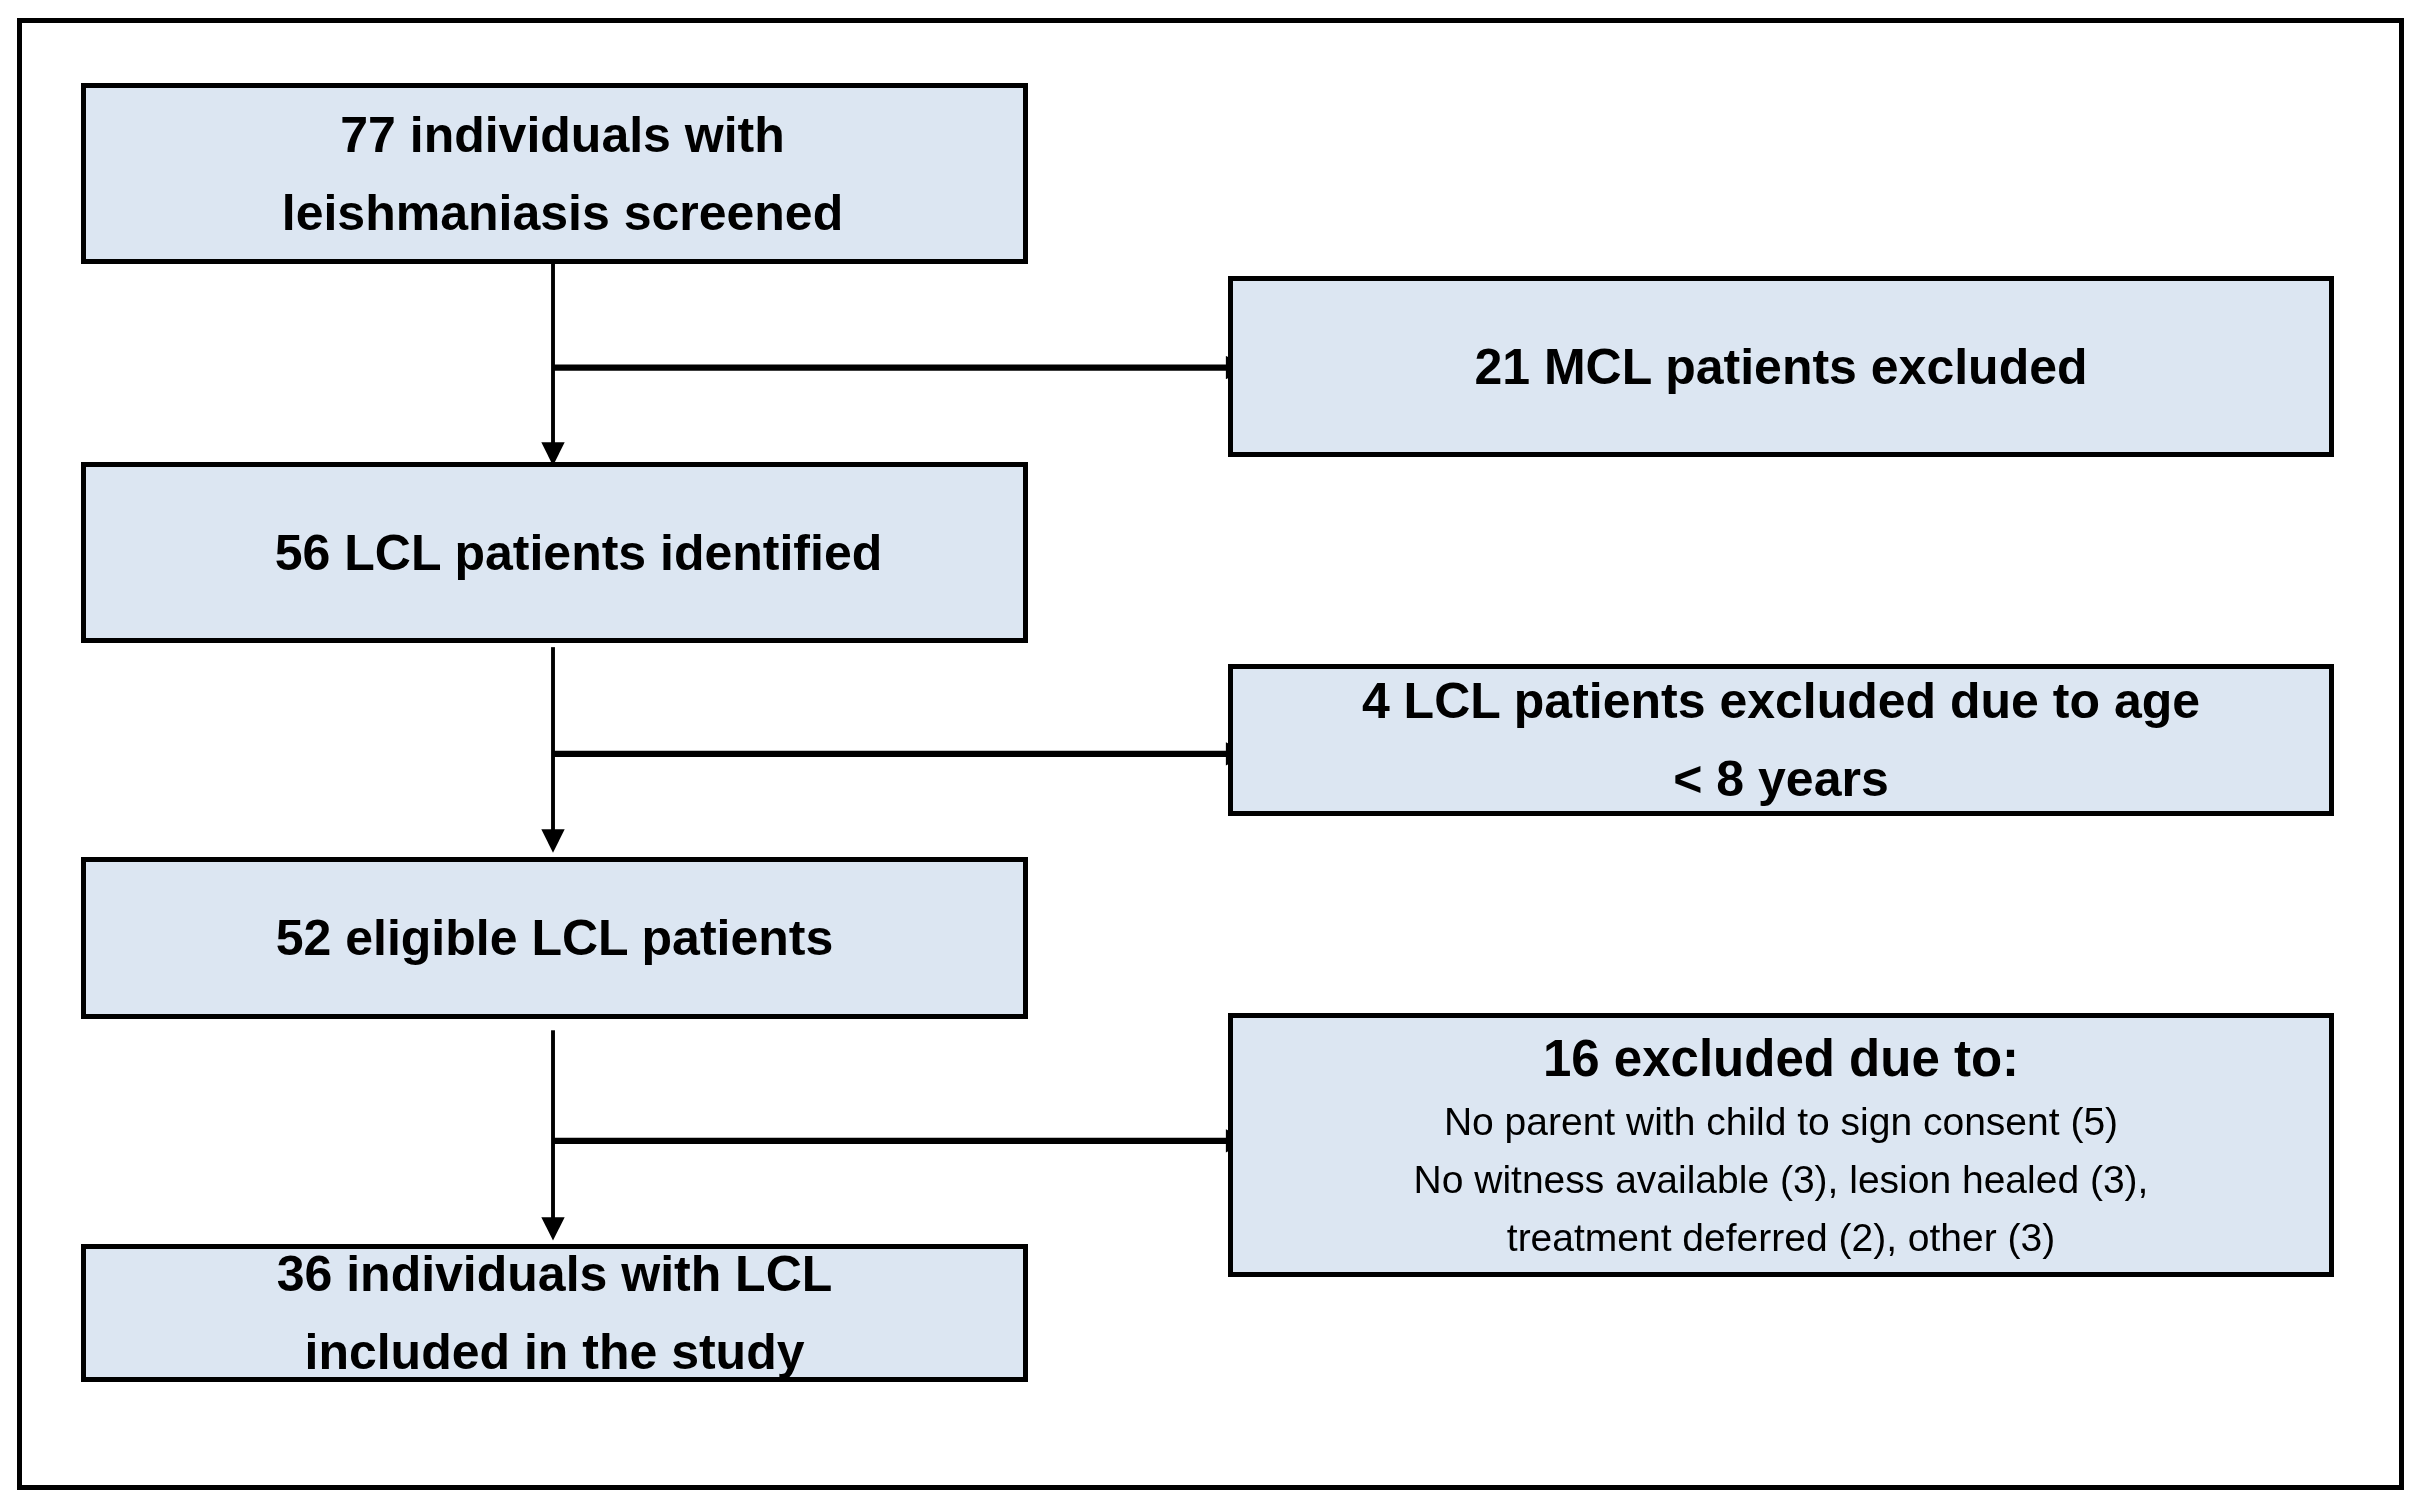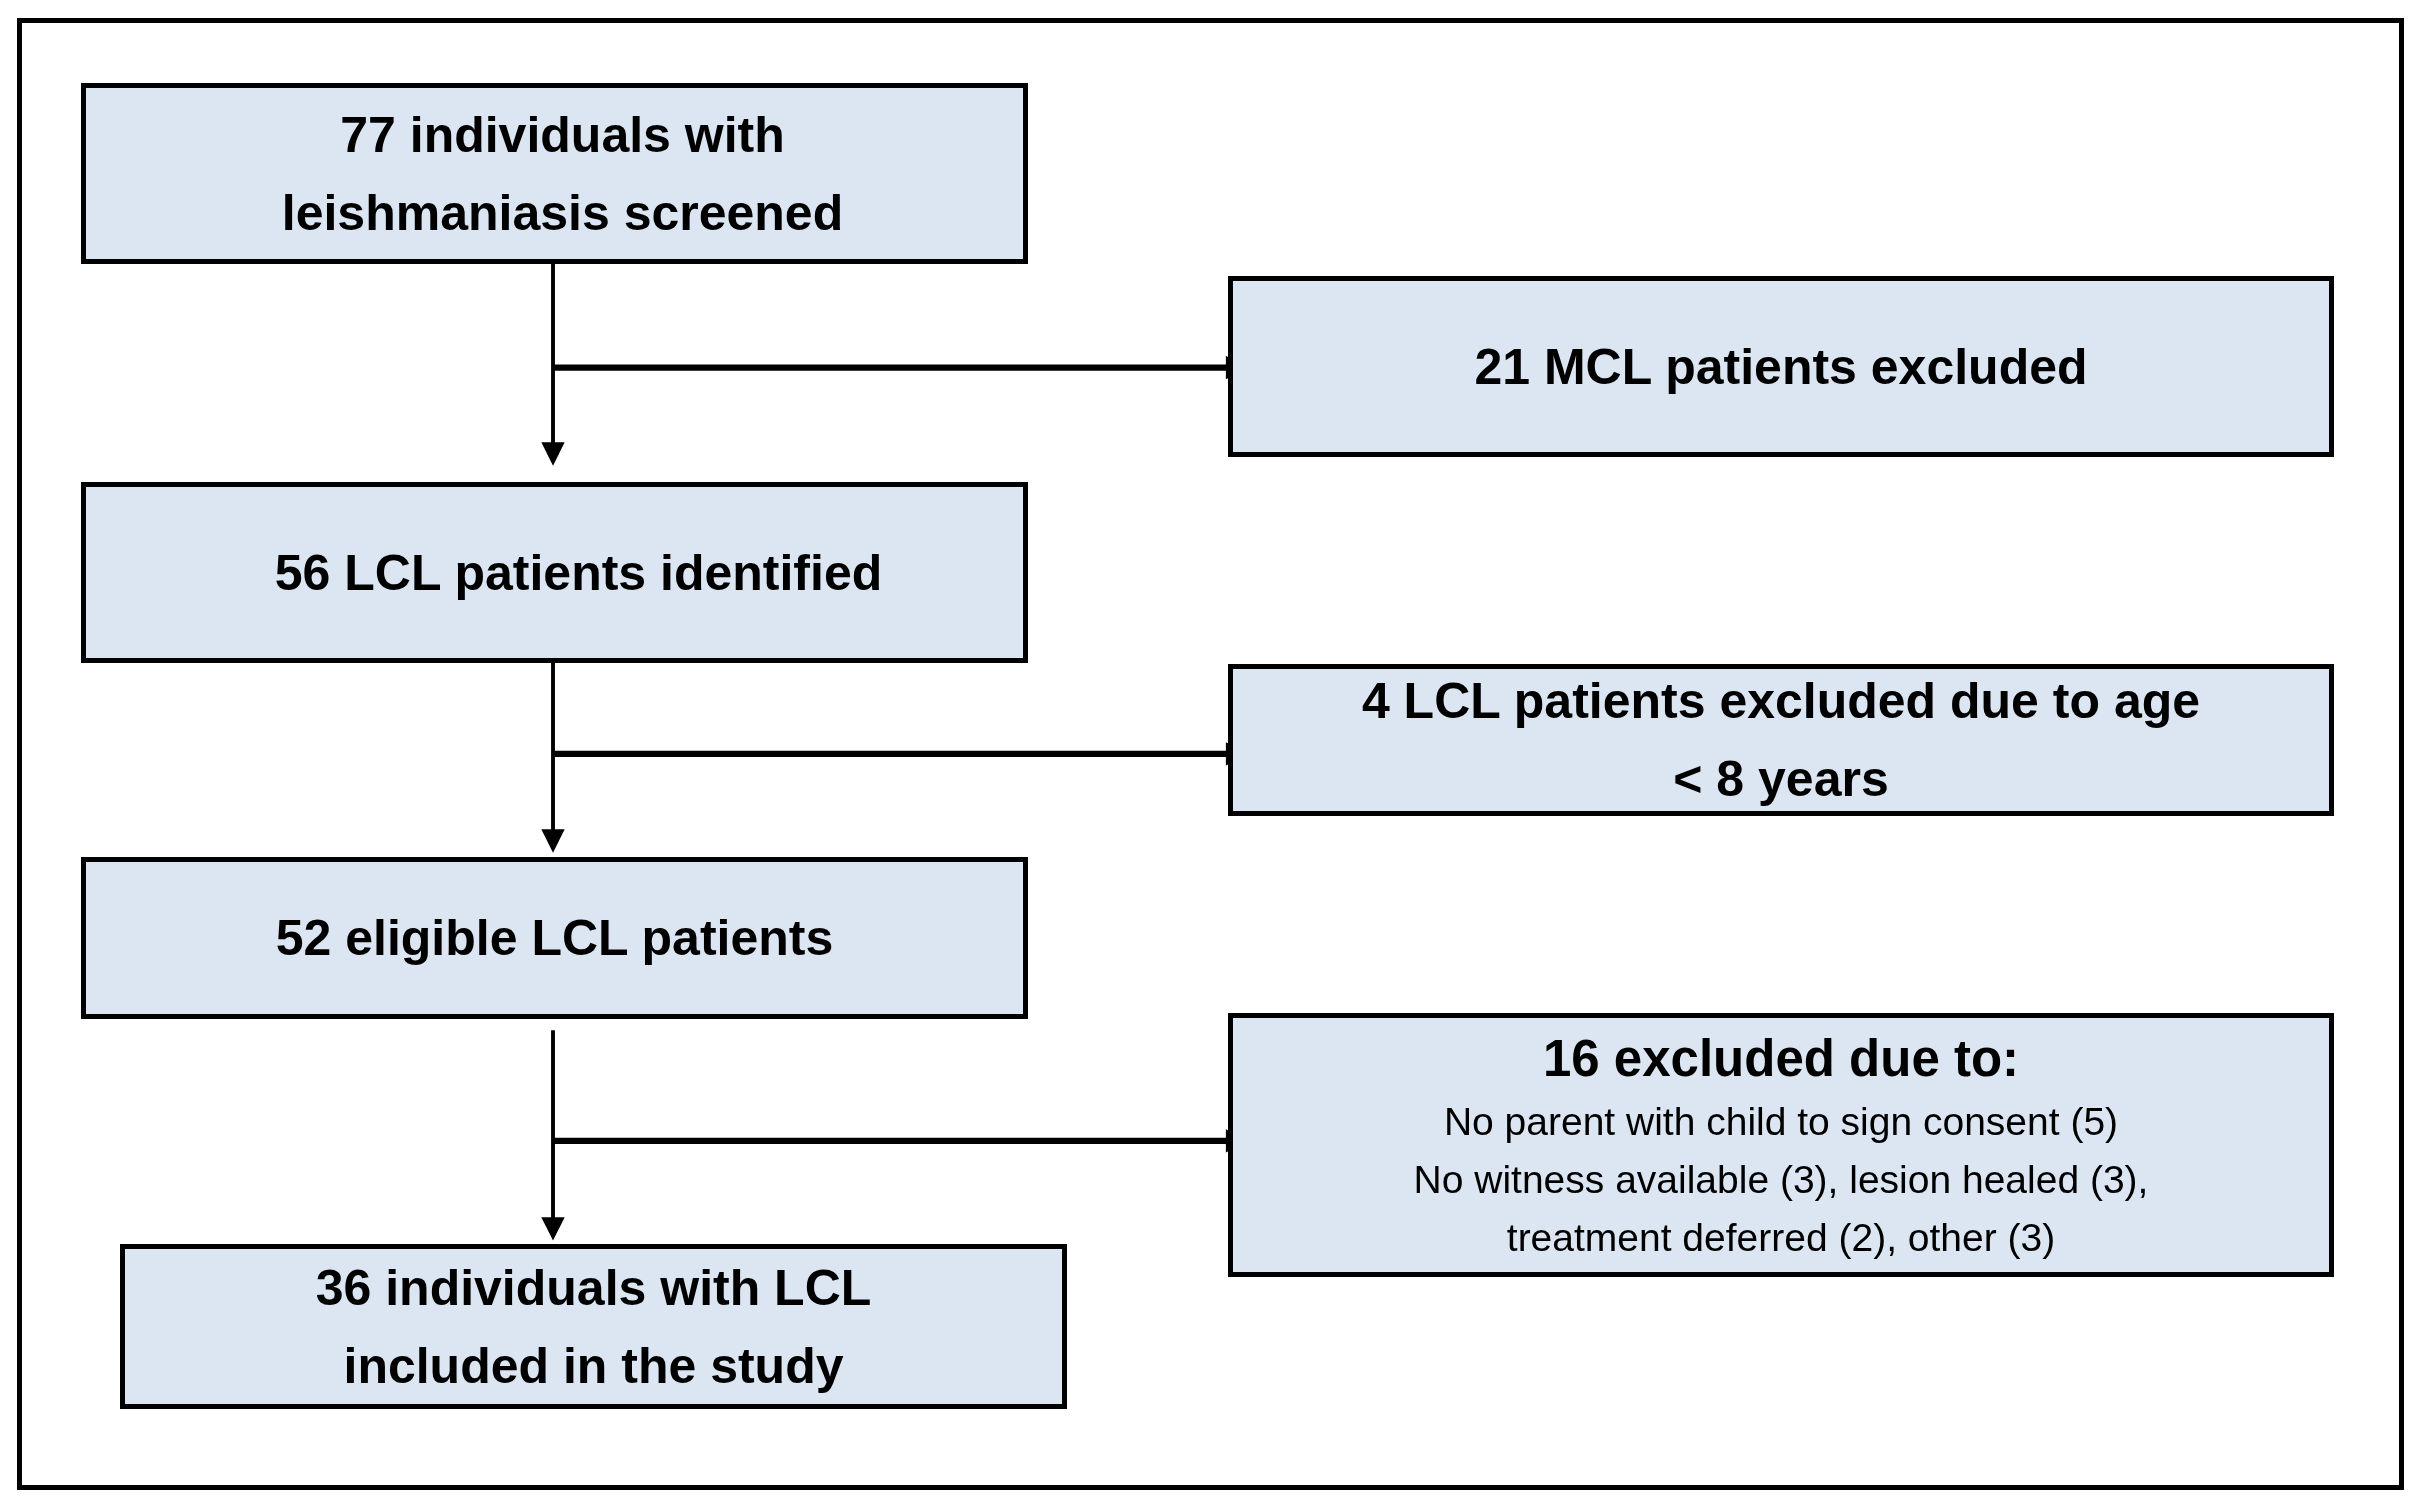--- a/index.html
+++ b/index.html
@@ -53,25 +53,25 @@
     display: flex;
     flex-direction: column;
     align-items: center;
     justify-content: center;
     text-align: center;
   }
   .col-left  { left: 81px;  width: 947px; }
   .col-right { left: 1182px; width: 1106px; margin-left: 46px; }
   #box-screened   { top: 83px;  height: 181px; padding-left: 16px; }
   #box-mcl        { top: 276px;  height: 181px; }
-  #box-identified { top: 482px;  height: 181px; padding-left: 48px; }
+  #box-identified { top: 462px;  height: 181px; padding-left: 48px; }
   #box-age        { top: 664px;  height: 152px; }
   #box-eligible   { top: 857px; height: 162px; }
   #box-excluded16 { top: 1013px; height: 264px; }
-  #box-included   { top: 1244px; height: 165px; margin-left: 39px; }
+  #box-included   { top: 1244px; height: 138px; }
   .box-text {
     white-space: pre-line;
     font-weight: bold;
     font-size: 50px;
     line-height: 78px;
     padding: 0 15.6px;
   }
   .box-heading {
     font-weight: bold;
     font-size: 51px;

